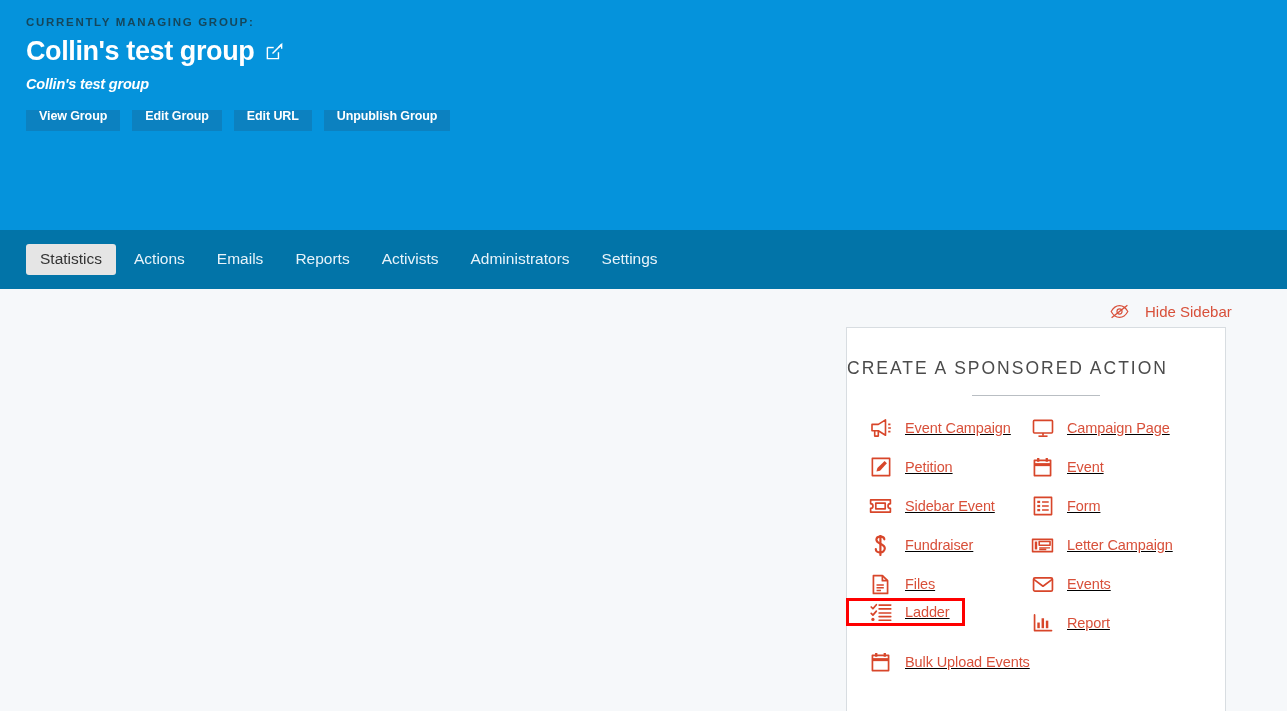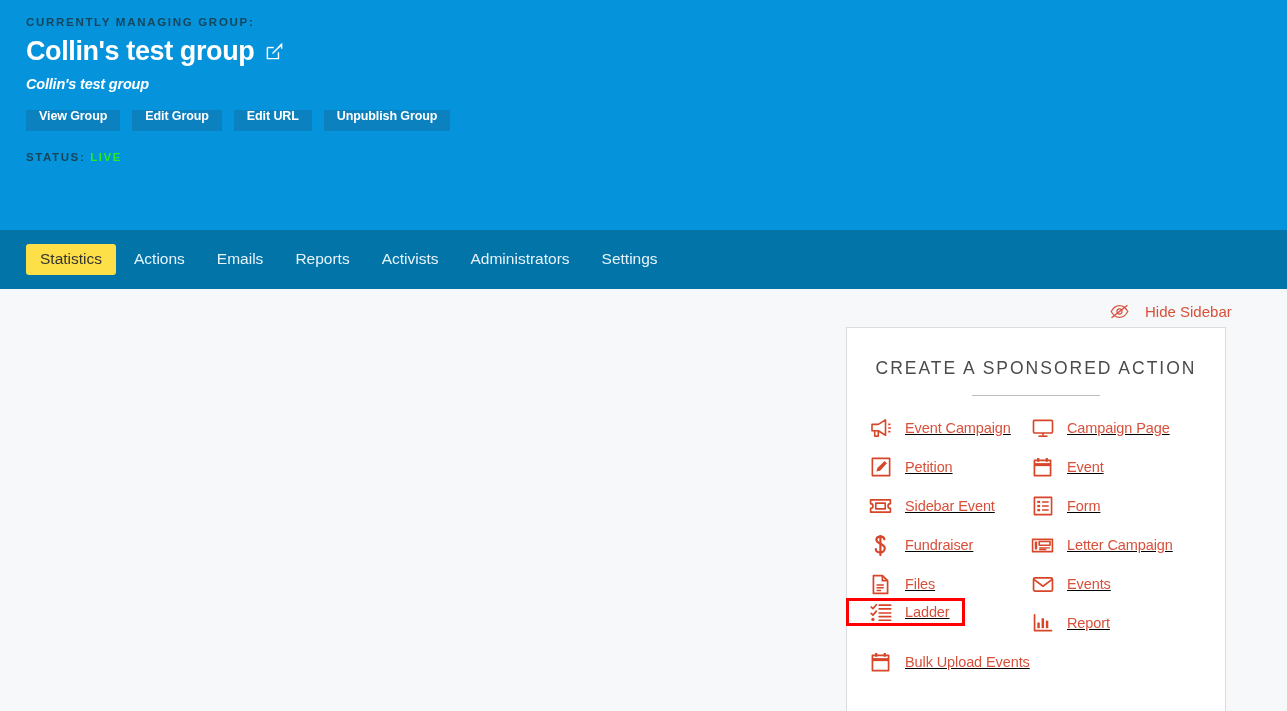--- a/index.html
+++ b/index.html
@@ -100,21 +100,21 @@
   }
   .nav-item {
     color: #e7f3fa;
     font-size: 15.5px;
     padding: 6px 14px 7px 14px;
     cursor: pointer;
     line-height: 1.1;
     white-space: nowrap;
   }
   .nav-item.active {
-    background: #fde047;
+    background: #e5e5e5;
     color: #333333;
     border-radius: 3px;
   }
 
   
   .content {
     position: absolute;
     left: 0; top: 289px;
     width: 1287px; height: 422px;
     background: #f6f8fa;
@@ -187,21 +187,21 @@
   }
   .sidebar-card {
     position: absolute;
     left: 846px; top: 38px;
     width: 380px; height: 384px;
     background: #ffffff;
     border: 1px solid #d8dde1;
     border-bottom: none;
   }
   .sidebar-heading {
-    text-align: center;
+    text-align: left;
     font-size: 17.5px;
     color: #4b4b4b;
     letter-spacing: 2.0px;
     margin: 30px 0 0 0;
     font-weight: normal;
   }
   .sidebar-hr {
     width: 128px; height: 1px;
     background: #b9bec3;
     margin: 16px auto 0 auto;
@@ -268,24 +268,20 @@
 
     <div class="group-subtitle">Collin's test group</div>
 
     <div class="btn-row">
       <button class="hbtn">View Group</button>
       <button class="hbtn">Edit Group</button>
       <button class="hbtn">Edit URL</button>
       <button class="hbtn">Unpublish Group</button>
     </div>
 
-    <div class="status-row">
-      <span>STATUS:</span>
-      <span class="status-value">LIVE</span>
-    </div>
   </div>
 </div>
 
 <div class="nav">
   <div class="nav-item active">Statistics</div>
   <div class="nav-item">Actions</div>
   <div class="nav-item">Emails</div>
   <div class="nav-item">Reports</div>
   <div class="nav-item">Activists</div>
   <div class="nav-item">Administrators</div>

